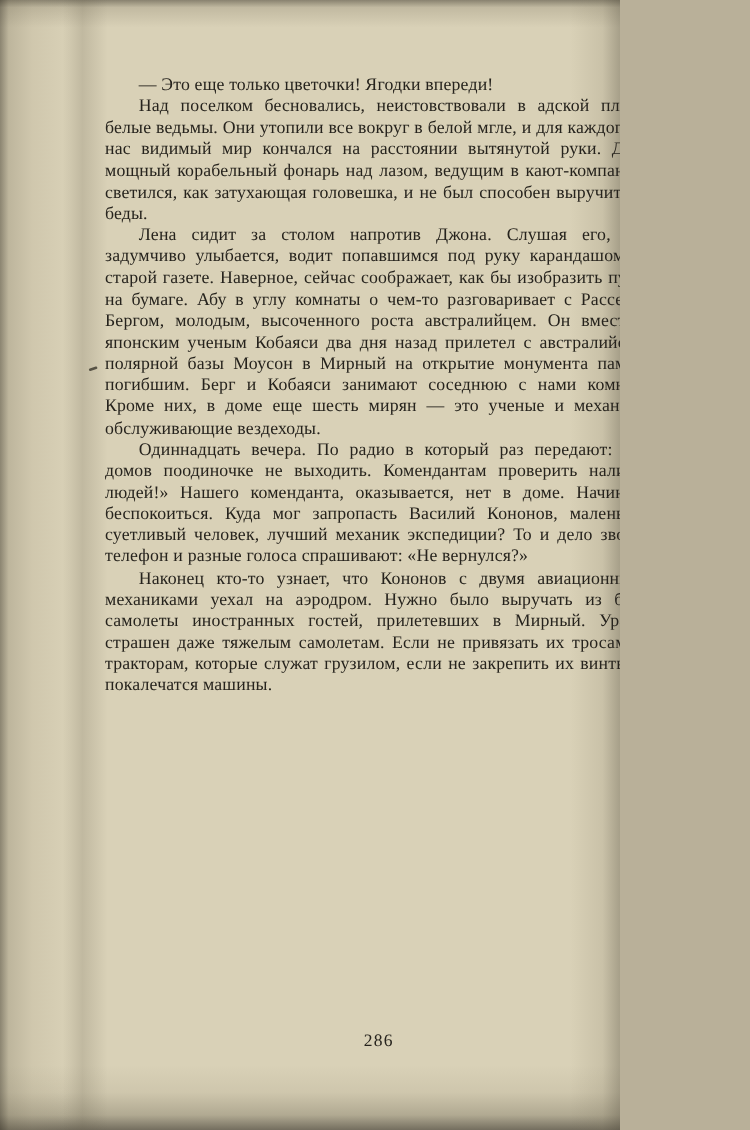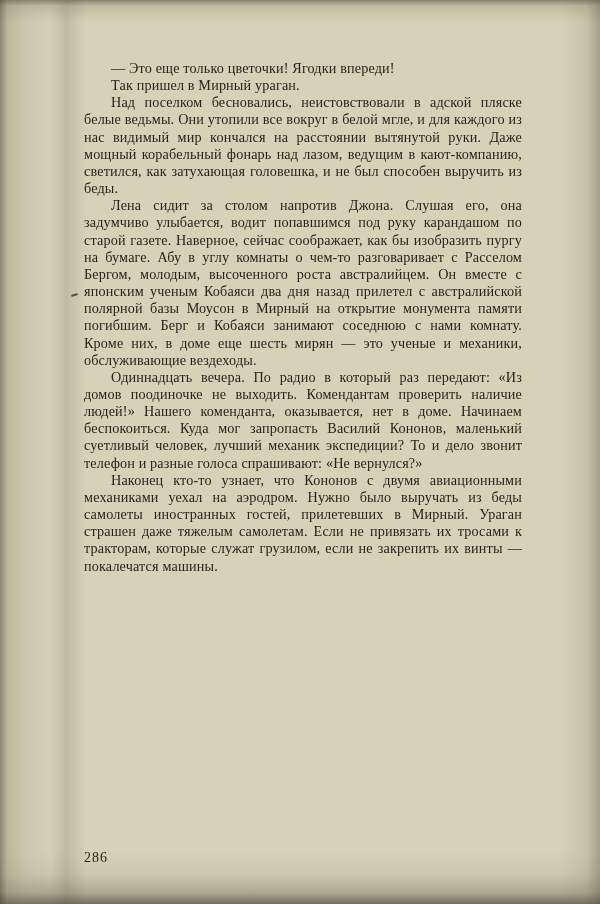--- a/index.html
+++ b/index.html
@@ -4,21 +4,21 @@
 <style>
   html, body {
     margin: 0;
     padding: 0;
     background: #b9b099;
     font-family: "Liberation Serif", "DejaVu Serif", serif;
   }
 
   .page {
     position: relative;
-    width: 600px;
+    width: 496px;
     height: 904px;
     overflow: hidden;
     background:
       
       linear-gradient(90deg, rgba(62,57,44,0.50) 0px, rgba(118,110,88,0.28) 7px, rgba(150,140,114,0.14) 26px, rgba(0,0,0,0) 56px),
       
       linear-gradient(90deg, rgba(0,0,0,0) 50px, rgba(96,89,70,0.20) 66px, rgba(0,0,0,0) 86px),
       
       linear-gradient(270deg, rgba(84,78,62,0.38) 0px, rgba(120,112,90,0.16) 14px, rgba(0,0,0,0) 40px),
       
@@ -40,24 +40,24 @@
     letter-spacing: 0.15px;
   }
 
   .text-block p {
     margin: 0;
     text-indent: 27px;
   }
 
   .page-number {
     position: absolute;
-    top: 850px;
+    top: 826px;
     left: 84px;
     width: 438px;
-    text-align: left;
+    text-align: center;
     color: #26231d;
     font-size: 14px;
     letter-spacing: 1px;
   }
 
   .stray-mark {
     position: absolute;
     left: 71px;
     top: 294px;
     width: 7px;
@@ -70,21 +70,20 @@
 </style>
 </head>
 <body>
 
 <div class="page">
 
   <div class="stray-mark"></div>
 
   <div class="text-block">
     <p>— Это еще только цветочки! Ягодки впереди!</p>
-    <p>Так пришел в Мирный ураган.</p>
     <p>Над поселком бесновались, неистовствовали в адской пляске белые ведьмы. Они утопили все вокруг в белой мгле, и для каждого из нас видимый мир кончался на расстоянии вытянутой руки. Даже мощный корабельный фонарь над лазом, ведущим в кают-компанию, светился, как затухающая головешка, и не был способен выручить из беды.</p>
     <p>Лена сидит за столом напротив Джона. Слушая его, она задумчиво улыбается, водит попавшимся под руку карандашом по старой газете. Наверное, сейчас соображает, как бы изобразить пургу на бумаге. Абу в углу комнаты о чем-то разговаривает с Расселом Бергом, молодым, высоченного роста австралийцем. Он вместе с японским ученым Кобаяси два дня назад прилетел с австралийской полярной базы Моусон в Мирный на открытие монумента памяти погибшим. Берг и Кобаяси занимают соседнюю с нами комнату. Кроме них, в доме еще шесть мирян — это ученые и механики, обслуживающие вездеходы.</p>
     <p>Одиннадцать вечера. По радио в который раз передают: «Из домов поодиночке не выходить. Комендантам проверить наличие людей!» Нашего коменданта, оказывается, нет в доме. Начинаем беспокоиться. Куда мог запропасть Василий Кононов, маленький суетливый человек, лучший механик экспедиции? То и дело звонит телефон и разные голоса спрашивают: «Не вернулся?»</p>
     <p>Наконец кто-то узнает, что Кононов с двумя авиационными механиками уехал на аэродром. Нужно было выручать из беды самолеты иностранных гостей, прилетевших в Мирный. Ураган страшен даже тяжелым самолетам. Если не привязать их тросами к тракторам, которые служат грузилом, если не закрепить их винты — покалечатся машины.</p>
   </div>
 
   <div class="page-number">286</div>
 
 </div>
 

